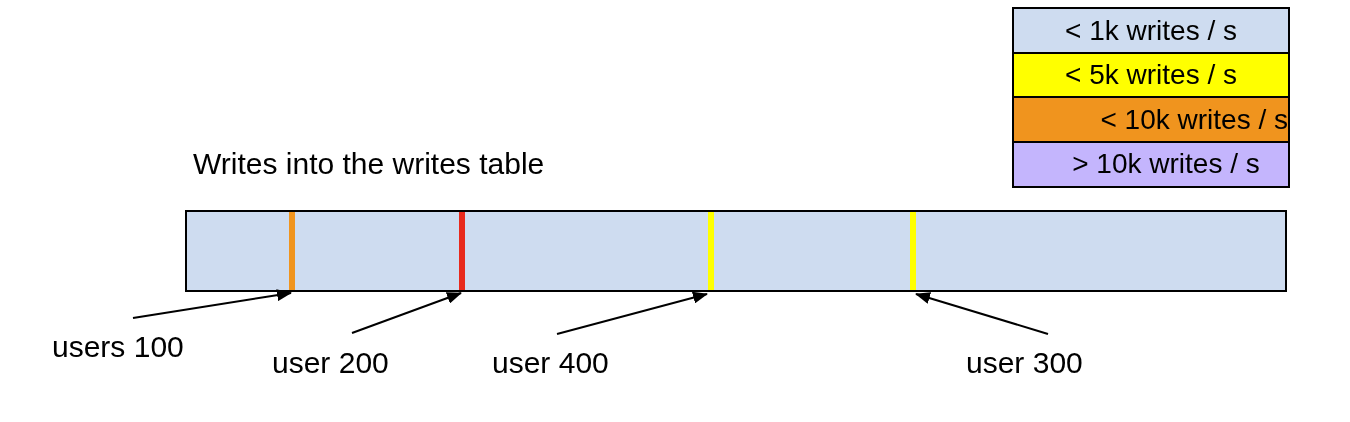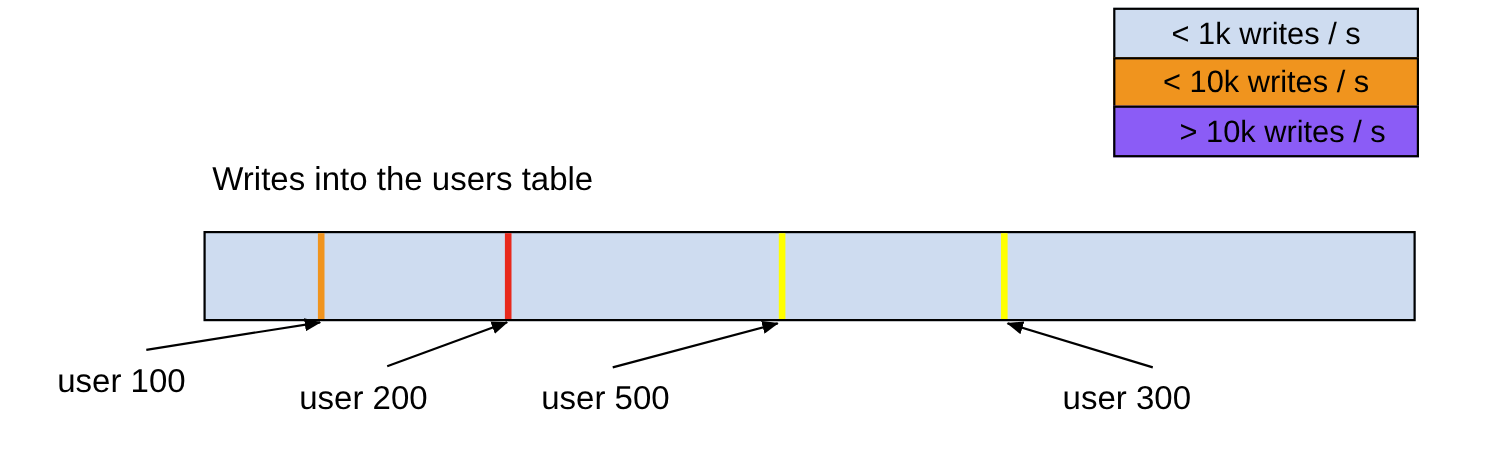--- a/index.html
+++ b/index.html
@@ -34,22 +34,22 @@
     margin-top: -2.5px;
     display: flex;
     align-items: center;
     justify-content: center;
     font-size: 28px;
     white-space: nowrap;
   }
   .legend-row:first-child { margin-top: 0; }
   .c-blue   { background: #cedcf0; }
   .c-yellow { background: #ffff00; }
-  .c-orange { background: #f0941e; }
-  .c-red    { background: #8b5cf6; padding-left: 30px; }
+  .c-orange { background: #f0941e; justify-content: flex-end; }
+  .c-red    { background: #c4b5fd; padding-left: 30px; }
   
   .users-bar {
     position: absolute;
     left: 185px;
     top: 210px;
     width: 1102px;
     height: 82px;
     box-sizing: border-box;
     background: #cedcf0;
     border: 2.5px solid #000000;
@@ -84,25 +84,28 @@
   .lbl-100 { left: 52px;  top: 329px; }
   .lbl-200 { left: 272px; top: 345px; text-align: center; }
   .lbl-300 { left: 492px; top: 345px; }
   .lbl-400 { left: 966px; top: 345px; }
 </style>
 </head>
 <body>
 
 <div class="canvas">
 
-  <div class="diagram-title">Writes into the users table</div>
+  <div class="diagram-title">Writes into the writes table</div>
 
   <div class="legend">
     <div class="legend-row c-blue">
       <span>&lt; 1k writes / s</span>
+    </div>
+    <div class="legend-row c-yellow">
+      <span>&lt; 5k writes / s</span>
     </div>
     <div class="legend-row c-orange">
       <span>&lt; 10k writes / s</span>
     </div>
     <div class="legend-row c-red">
       <span>&gt; 10k writes / s</span>
     </div>
   </div>
 
   <div class="users-bar">
@@ -117,18 +120,18 @@
       <marker id="arrowhead" markerUnits="userSpaceOnUse" markerWidth="16" markerHeight="12" refX="14" refY="6" orient="auto">
         <path d="M0,0 L15,6 L0,12 Z" fill="#000000"></path>
       </marker>
     </defs>
     <line x1="133" y1="318" x2="291" y2="293" marker-end="url(#arrowhead)"></line>
     <line x1="352" y1="333" x2="461" y2="293" marker-end="url(#arrowhead)"></line>
     <line x1="557" y1="334" x2="707" y2="294" marker-end="url(#arrowhead)"></line>
     <line x1="1048" y1="334" x2="916" y2="294" marker-end="url(#arrowhead)"></line>
   </svg>
 
-  <div class="user-label lbl-100">user 100</div>
+  <div class="user-label lbl-100">users 100</div>
   <div class="user-label lbl-200">user 200</div>
-  <div class="user-label lbl-300">user 500</div>
+  <div class="user-label lbl-300">user 400</div>
   <div class="user-label lbl-400">user 300</div>
 
 </div>
 
 </body></html>

